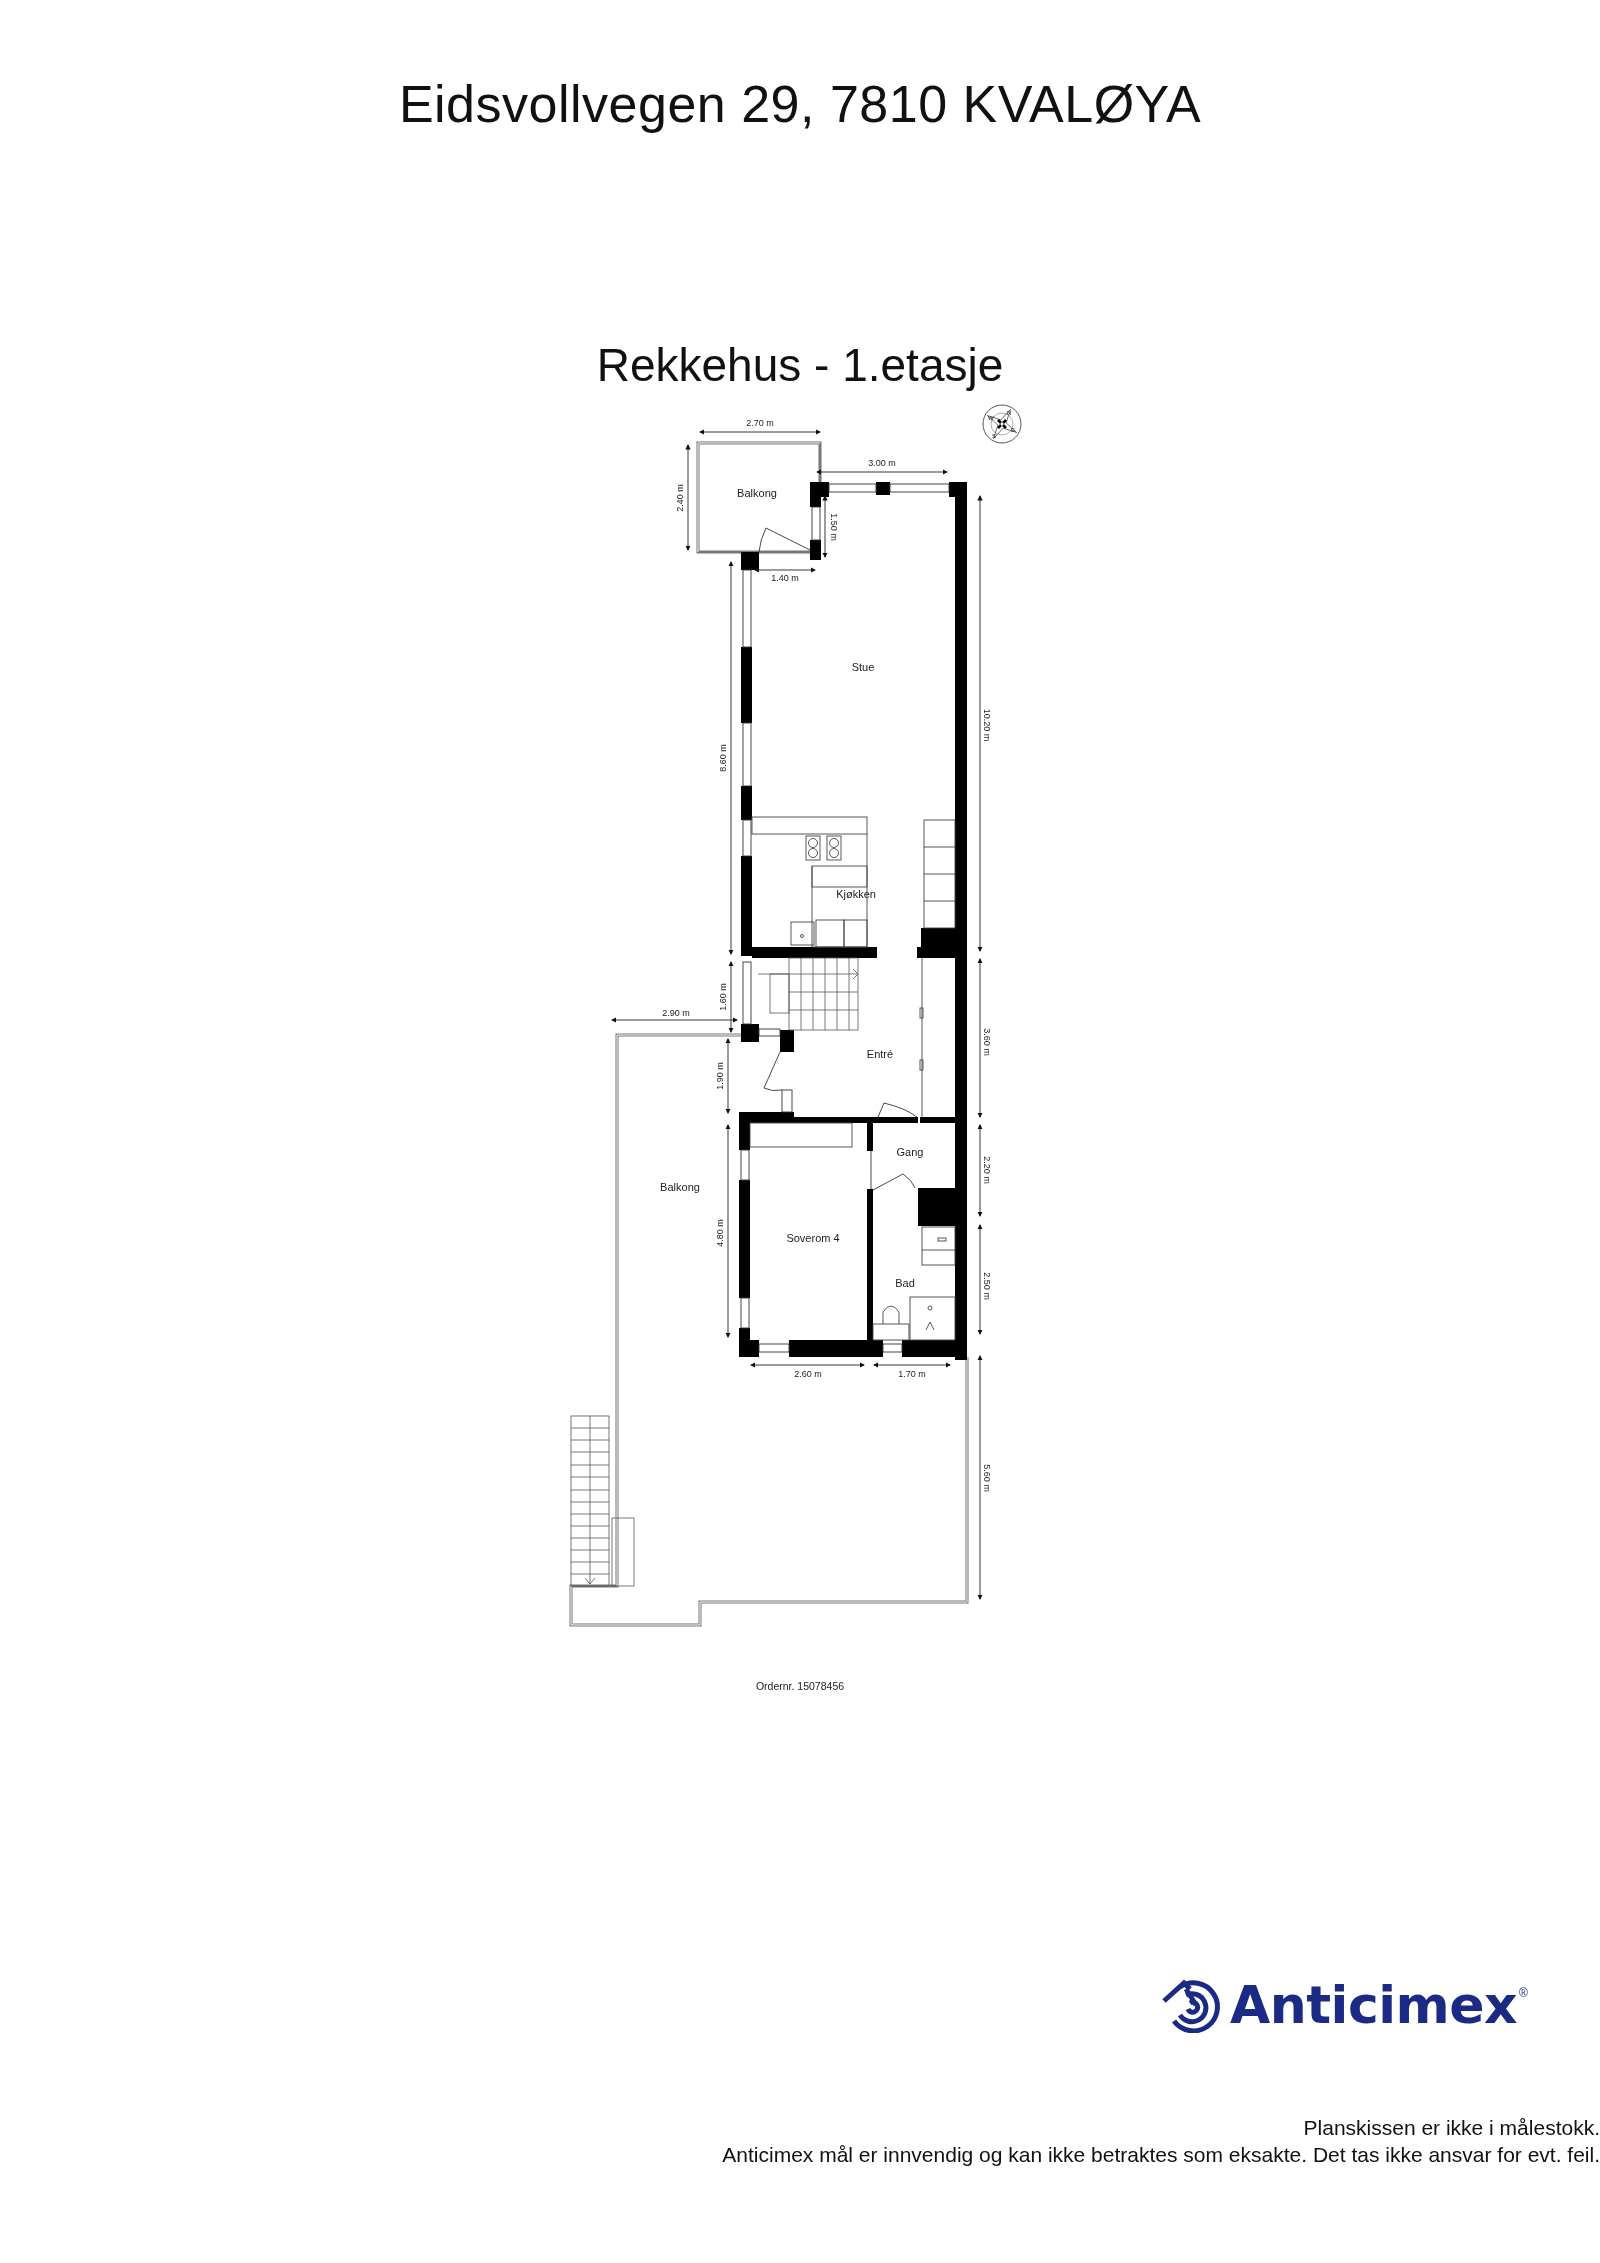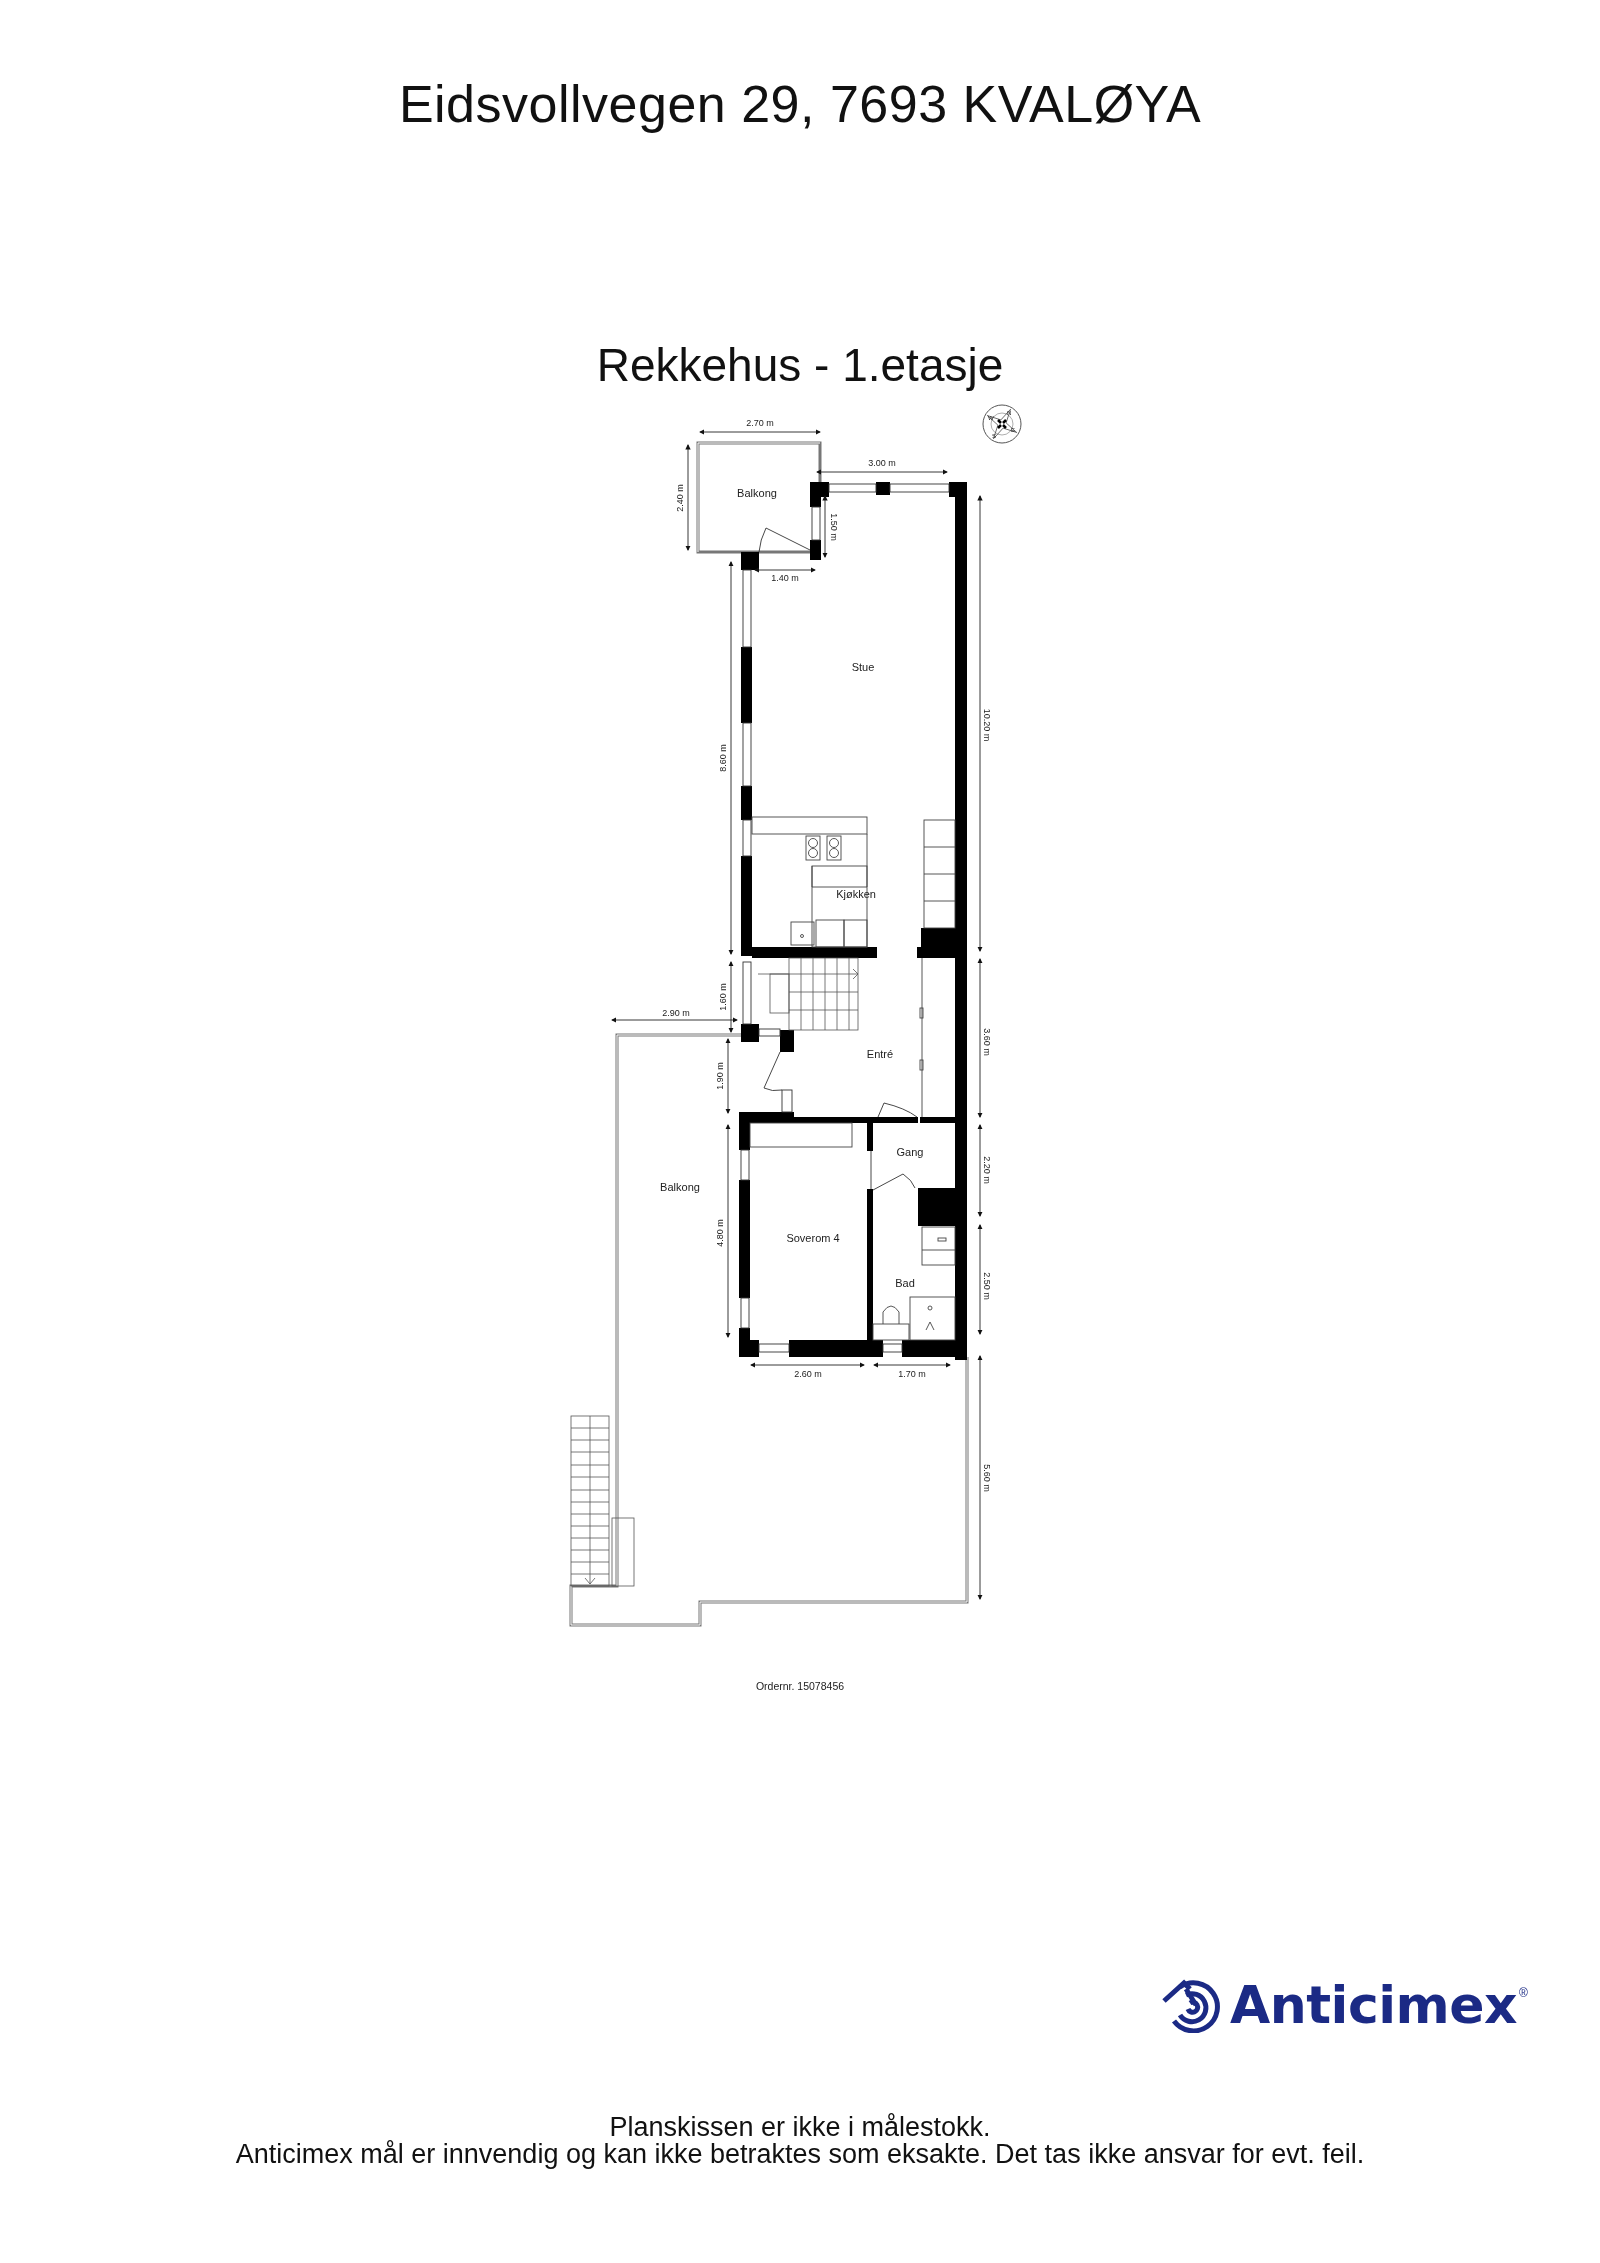--- a/index.html
+++ b/index.html
@@ -7,31 +7,31 @@
          font-family: "Liberation Sans", sans-serif; color: #111; }
   .address { position: absolute; top: 74px; left: 0; width: 1600px; text-align: center;
              font-size: 52px; letter-spacing: 0.5px; }
   .subtitle { position: absolute; top: 338px; left: 0; width: 1600px; text-align: center;
               font-size: 46px; }
   svg.plan { position: absolute; left: 0; top: 0; width: 1600px; height: 2263px; }
   .logo { position: absolute; left: 1160px; top: 1970px; height: 70px; display: flex; align-items: center; justify-content: center; }
   .logo-text { font-family: "DejaVu Sans", sans-serif; font-weight: bold; font-size: 52px;
                color: #1b2a85; letter-spacing: -0.5px; margin-left: 8px; }
   .logo-reg { font-size: 12px; color: #1b2a85; align-self: flex-start; margin-top: 16px; margin-left: 2px; }
-  .disclaimer { position: absolute; top: 2114px; left: 0; width: 1600px; text-align: center;
-                font-size: 27px; line-height: 27px; }
+  .disclaimer { position: absolute; top: 2114px; left: 0; width: 1600px; text-align: right;
+                font-size: 21px; line-height: 27px; }
   .disclaimer div { white-space: nowrap; }
   text.room { font-family: "Liberation Sans", sans-serif; font-size: 11px; fill: #222; text-anchor: middle; }
   text.dim  { font-family: "Liberation Sans", sans-serif; font-size: 9px; fill: #222; text-anchor: middle; }
   text.order { font-family: "Liberation Sans", sans-serif; font-size: 10.5px; fill: #222; text-anchor: middle; }
 </style>
 </head>
 <body>
 
-<div class="address">Eidsvollvegen 29, 7693 KVALØYA</div>
+<div class="address">Eidsvollvegen 29, 7810 KVALØYA</div>
 <div class="subtitle">Rekkehus - 1.etasje</div>
 
 <svg class="plan" viewBox="0 0 1600 2263" xmlns="http://www.w3.org/2000/svg">
   <defs>
     <marker id="arr" markerWidth="6" markerHeight="6" refX="5" refY="3" orient="auto">
       <path d="M0,0 L6,3 L0,6 z" fill="#111"></path>
     </marker>
     <marker id="arrs" markerWidth="6" markerHeight="6" refX="1" refY="3" orient="auto">
       <path d="M6,0 L0,3 L6,6 z" fill="#111"></path>
     </marker>

